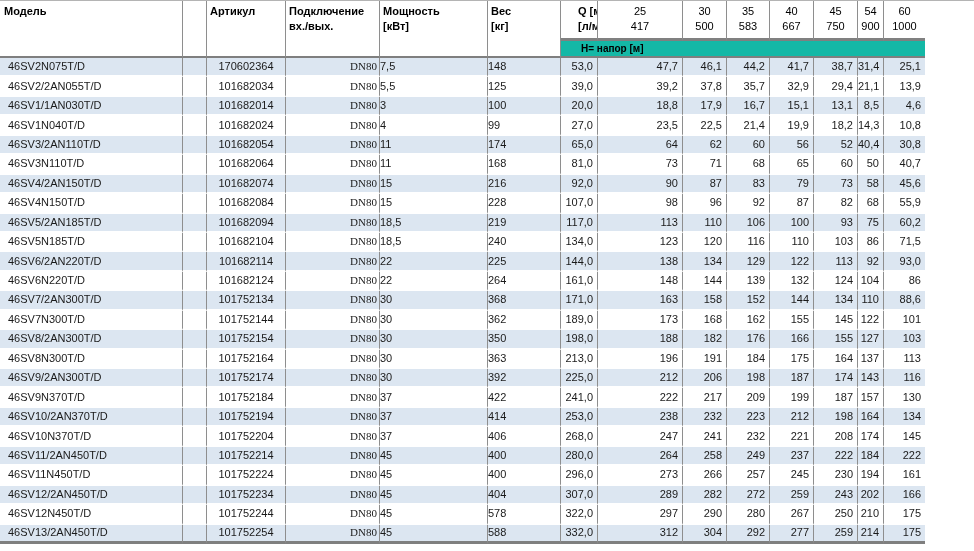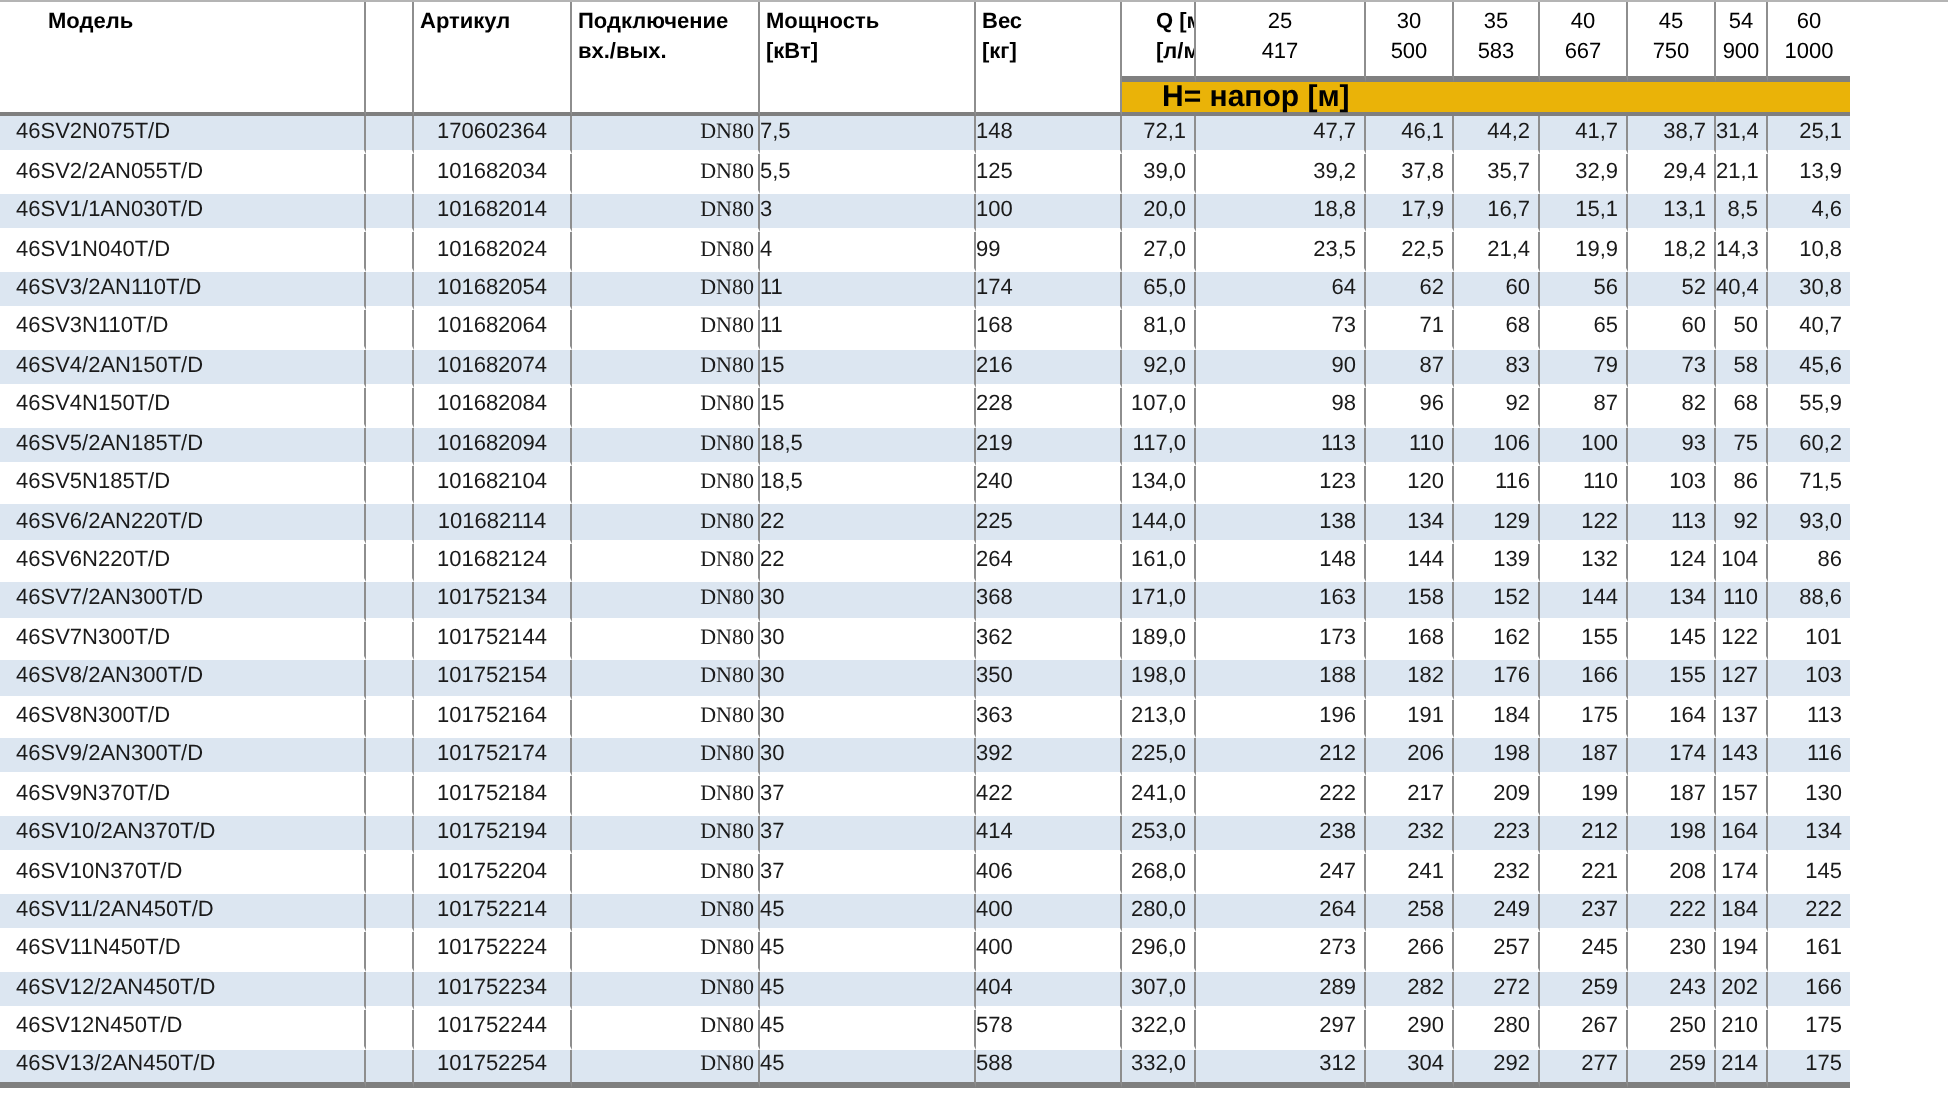--- a/index.html
+++ b/index.html
@@ -12,26 +12,26 @@
     border-top:1px solid #b4b4b4;
   }
   
   thead th{
     font-size:11px;font-weight:bold;text-align:left;vertical-align:top;
     padding:3px 2px 0 3px;line-height:15px;background:#fff;color:#000;
     border-right:1px solid #8e8e8e;overflow:hidden;white-space:nowrap;
   }
   thead th.last{border-right:none;}
   thead th.span2{border-bottom:2px solid #7f7f7f;height:52px;}
-  thead th.model-h{padding-left:24px;}
+  thead th.model-h{padding-left:4px;}
   thead th.qcell,thead th.flow{border-bottom:3px solid #808080;height:34px;}
   thead th.flow{text-align:center;font-weight:normal;padding:3px 0 0 0;}
   .qline{display:flex;justify-content:space-between;padding:0 16px 0 17px;}
   tr.subhdr td{
-    font-size:15px;font-weight:bold;color:#000;background:#eab308;
+    font-size:10px;font-weight:bold;color:#000;background:#14b8a6;
     padding:1px 0 0 20px;height:14px;line-height:14px;vertical-align:top;
     border-bottom:2px solid #7f7f7f;white-space:nowrap;
   }
   
   tbody tr{height:19.44px;margin-top:10px;}
   tbody td{
     font-size:11px;line-height:13px;vertical-align:middle;
     border-right:1px solid #8e8e8e;border-bottom:2px solid #ffffff;
     padding:0;overflow:hidden;white-space:nowrap;background:#fff;
   }
@@ -129,21 +129,21 @@
     </thead>
     <tbody>
 
     <tr class="odd">
           <td class="model">46SV2N075T/D</td>
           <td></td>
           <td class="article">170602364</td>
           <td class="conn">DN80</td>
           <td class="num">7,5</td>
           <td class="num">148</td>
-          <td class="headv">72,1</td>
+          <td class="headv">53,0</td>
           <td class="headv">47,7</td>
           <td class="headv">46,1</td>
           <td class="headv">44,2</td>
           <td class="headv">41,7</td>
           <td class="headv">38,7</td>
           <td class="headv">31,4</td>
           <td class="headv last">25,1</td>
         </tr>
         <tr class="even">
           <td class="model">46SV2/2AN055T/D</td>

